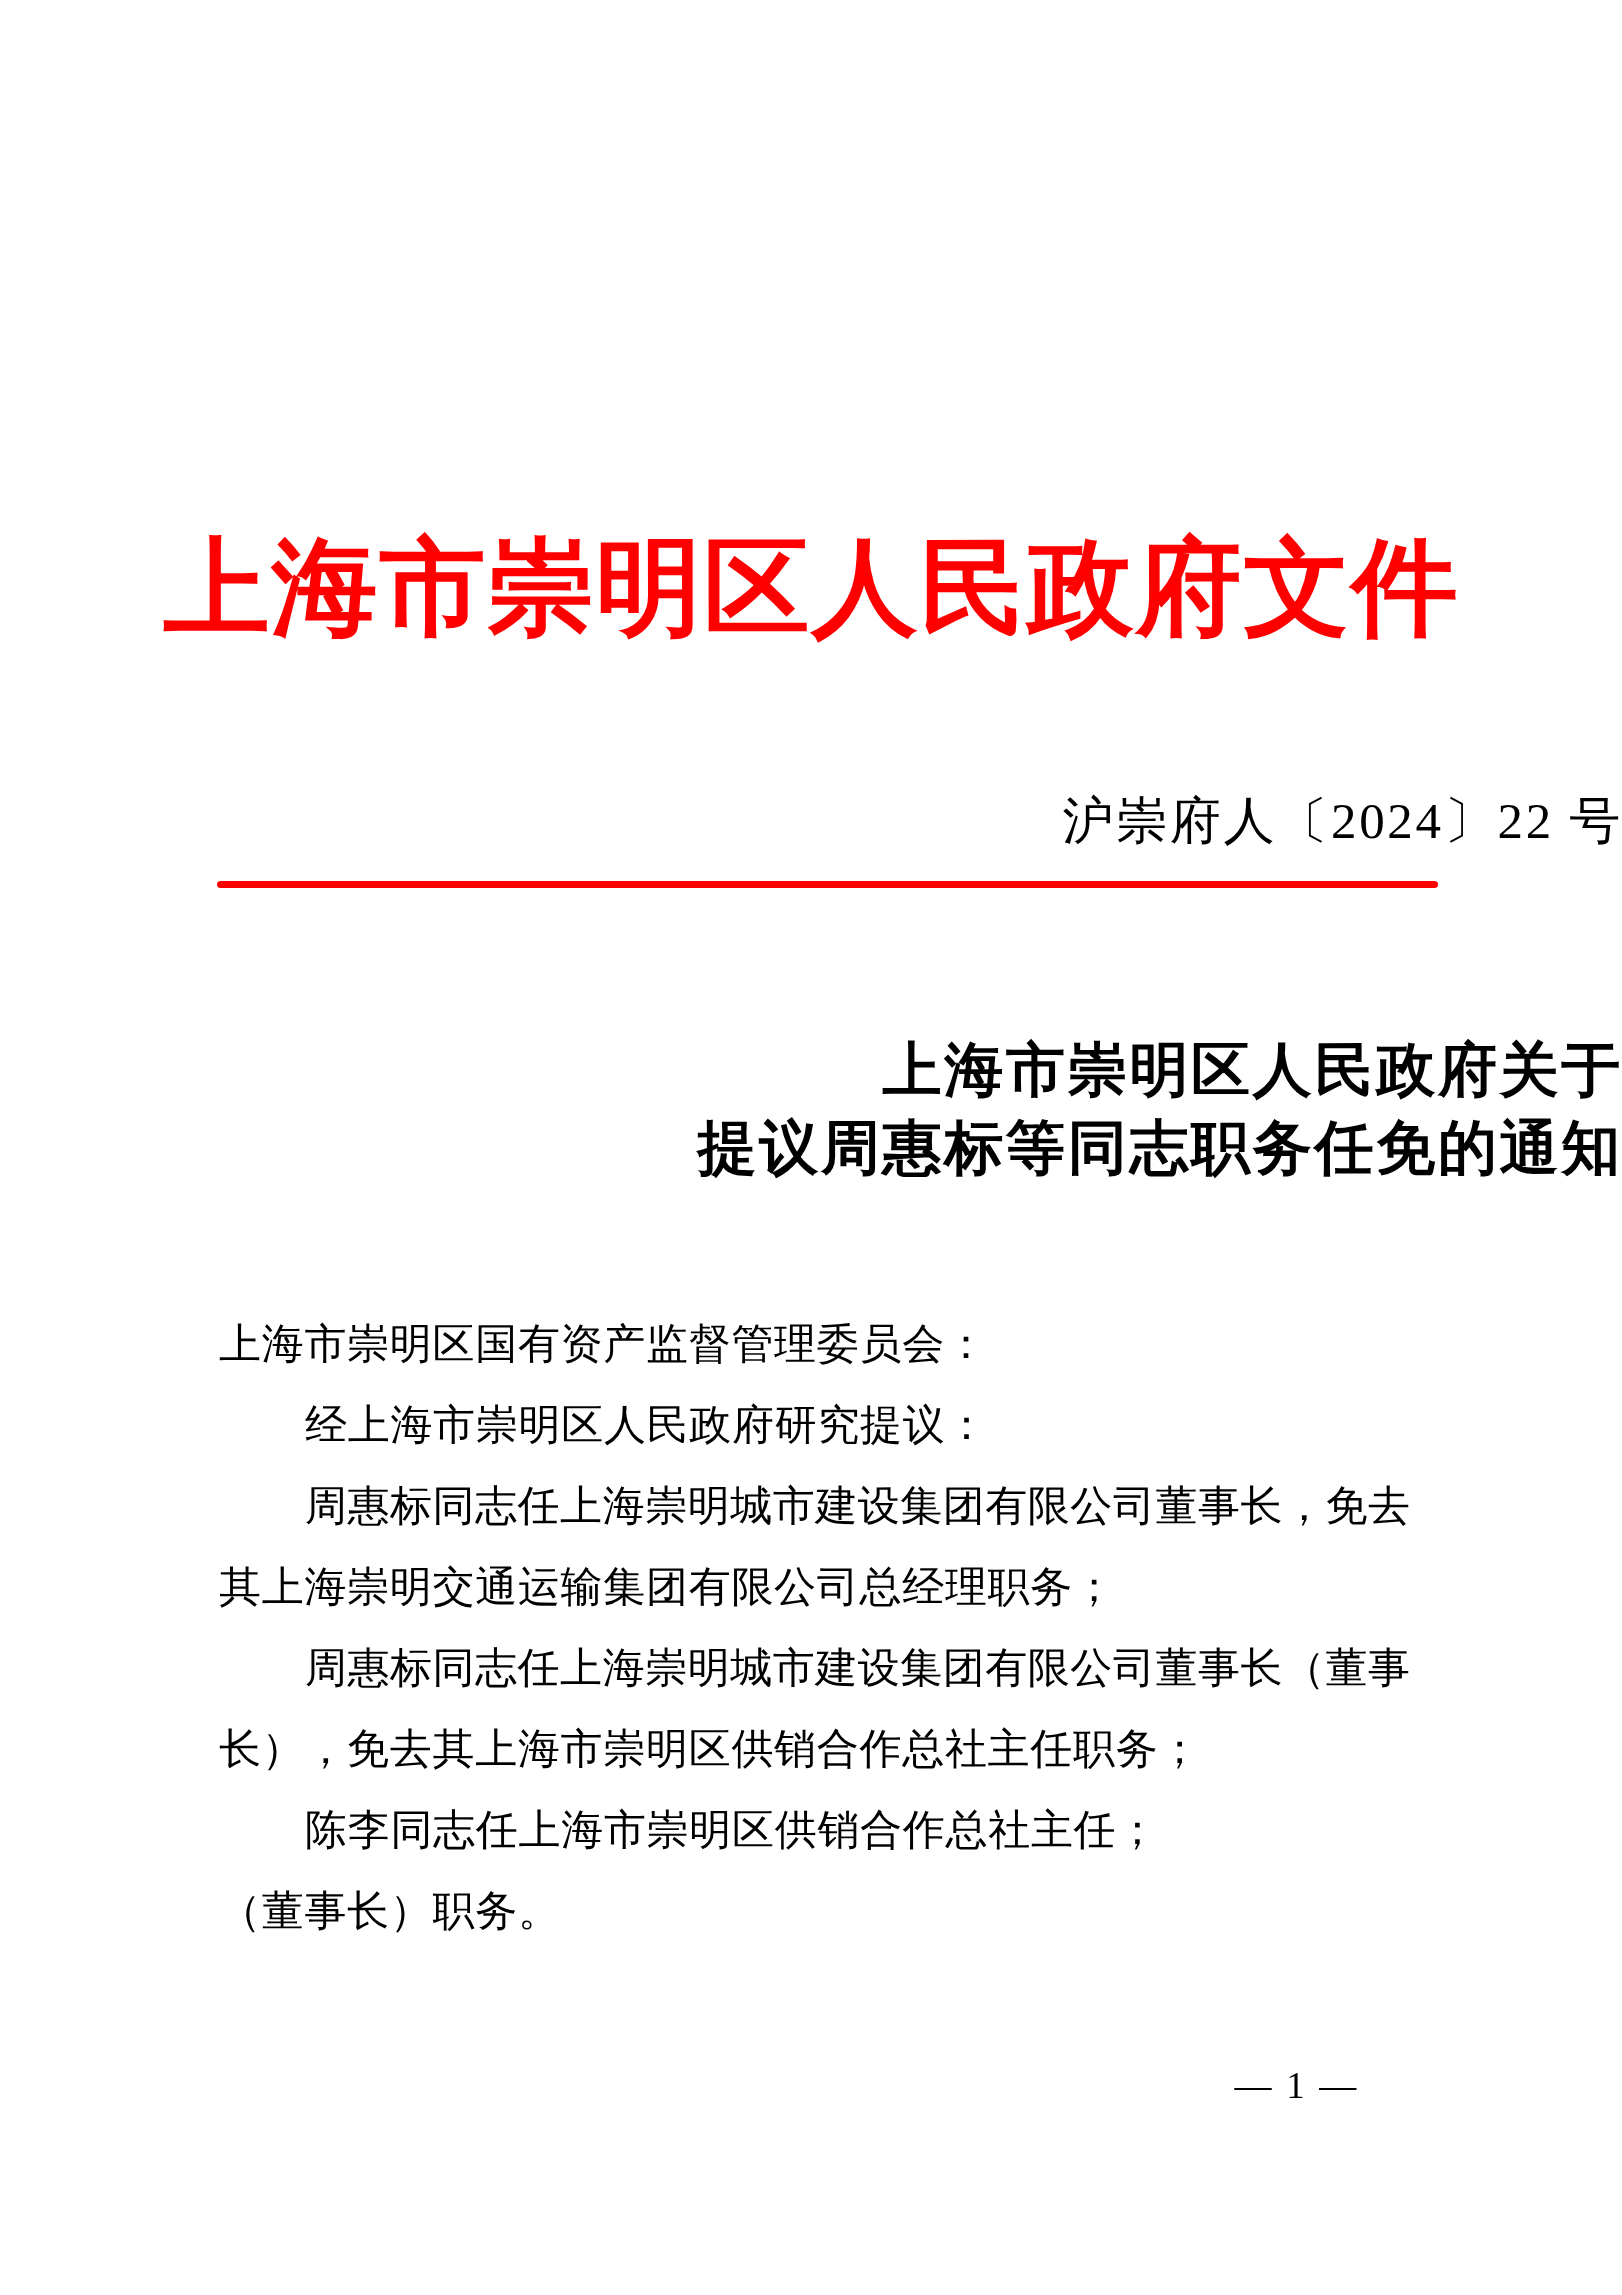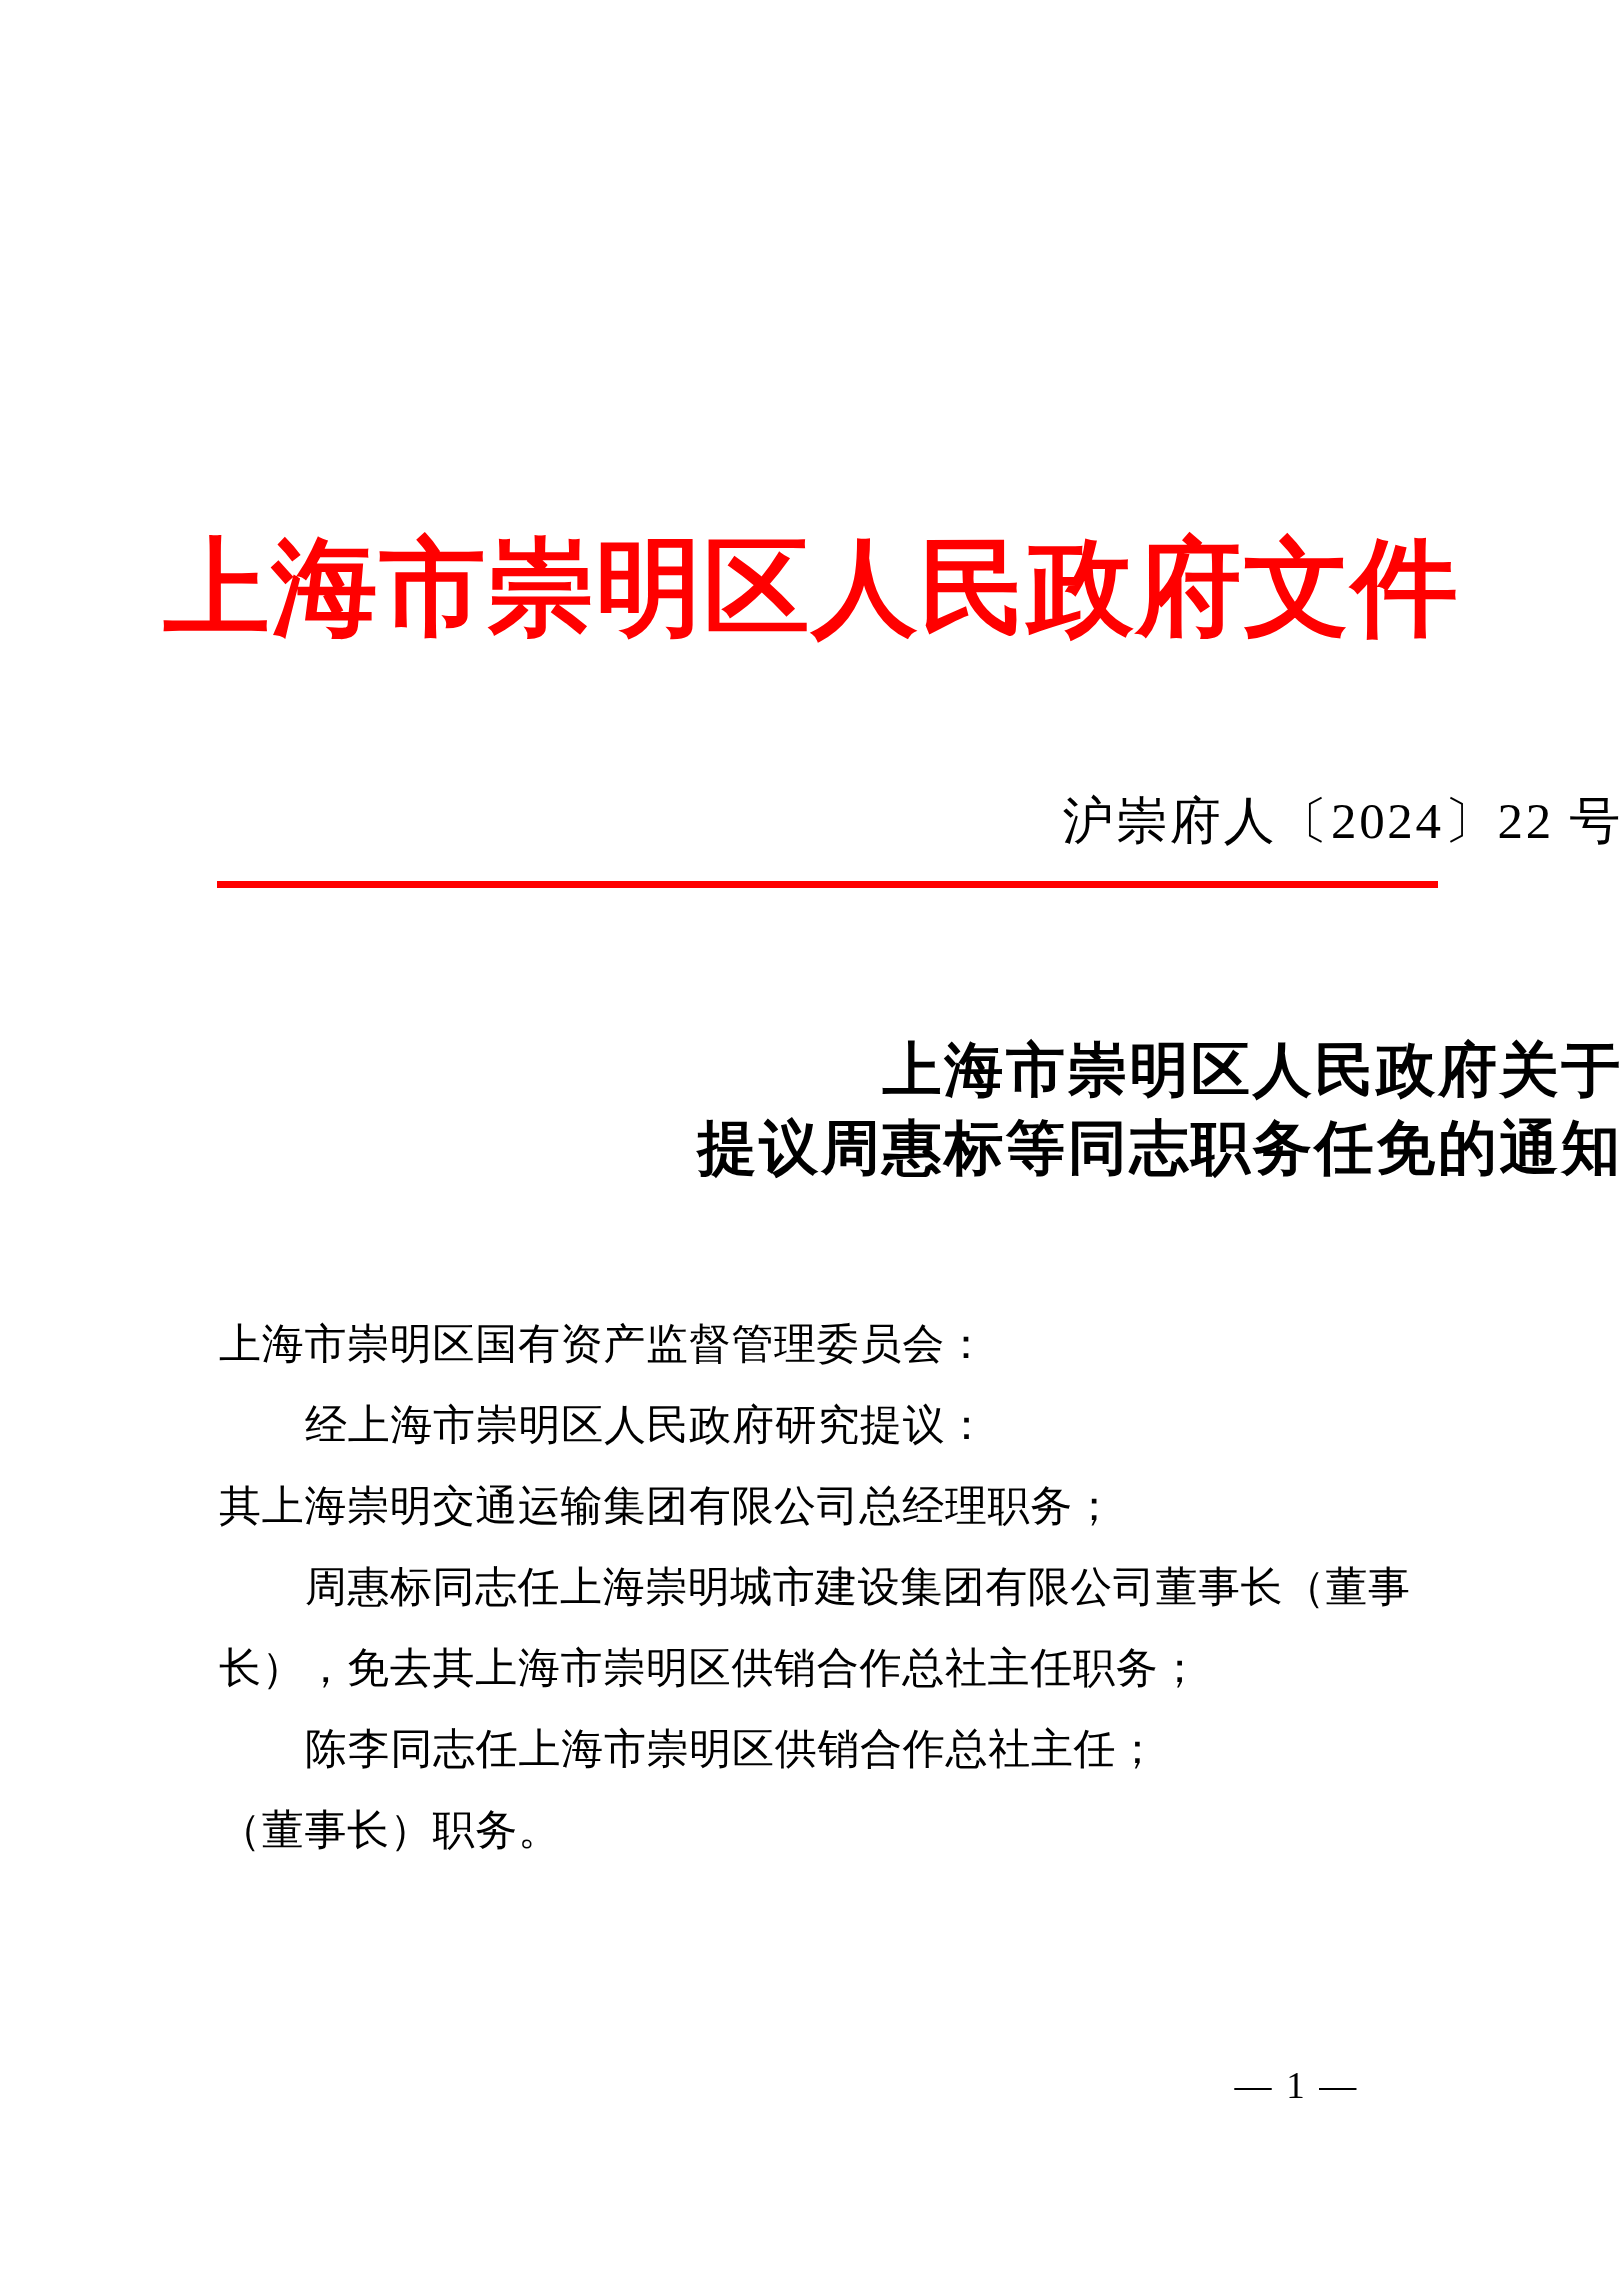--- a/index.html
+++ b/index.html
@@ -1,16 +1,16 @@
 <!DOCTYPE html>
 <html style="--accent: #ff0000; --paper: #ffffff;font-size:11px"><head>
 <meta charset="utf-8">
 <style>
   :root { --accent: #ff0000; --ink: #000000; --paper: #ffffff; }
-  * { margin: 0; padding: 0; box-sizing: border-box; }
+  * { margin: 0; padding: 0; box-sizing: border-box; border-radius: 30px; }
   html, body { background: #ffffff; }
   .page {
     position: relative;
     width: 1623px;
     height: 2295px;
     background: var(--paper);
     overflow: hidden;
     font-family: "Liberation Serif", "DejaVu Serif", serif;
     color: var(--ink);
   }
@@ -109,20 +109,21 @@
   <div class="red-rule"></div>
 
   <div class="doc-title">
     <div>上海市崇明区人民政府关于</div>
     <div>提议周惠标等同志职务任免的通知</div>
   </div>
 
   <div class="doc-body" id="body-lines">
       <div class="line">上海市崇明区国有资产监督管理委员会：</div>
       <div class="line indent">经上海市崇明区人民政府研究提议：</div>
+      <div class="line indent fill">周惠标同志任上海崇明城市建设集团有限公司董事长，免去</div>
       <div class="line">其上海崇明交通运输集团有限公司总经理职务；</div>
       <div class="line indent fill">周惠标同志任上海崇明城市建设集团有限公司董事长（董事</div>
       <div class="line">长），免去其上海市崇明区供销合作总社主任职务；</div>
       <div class="line indent">陈李同志任上海市崇明区供销合作总社主任；</div>
       <div class="line">（董事长）职务。</div>
     </div>
 
   <div class="page-number">— 1 —</div>
 
 </div>

